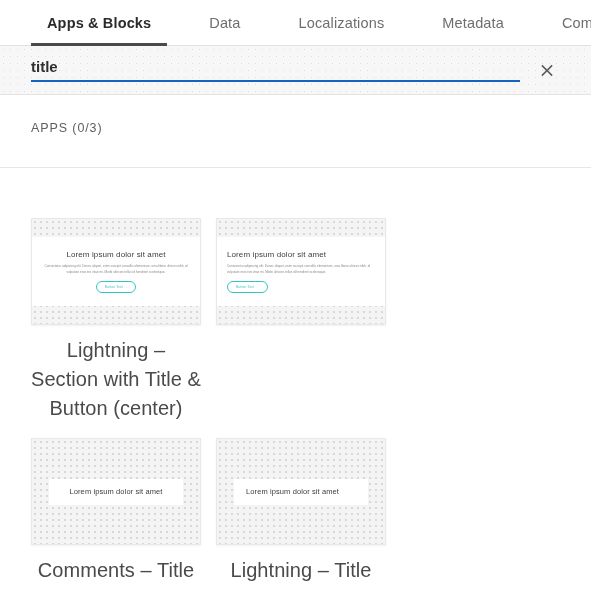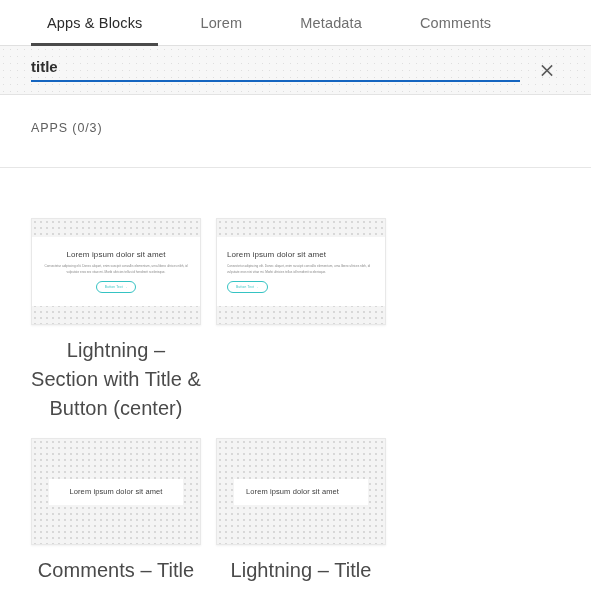--- a/index.html
+++ b/index.html
@@ -35,21 +35,21 @@
     color: #6e6e6e;
     letter-spacing: 0.15px;
     cursor: pointer;
     position: relative;
     white-space: nowrap;
     margin-right: 26px;
   }
   .tab:last-child { margin-right: 0; }
   .tab.active {
     color: #2b2b2b;
-    font-weight: normal;
+    font-weight: bold;
     justify-content: flex-end;
   }
   .tab.active::after {
     content: "";
     position: absolute;
     left: 0; right: 0; bottom: -1px;
     height: 3px;
     background: #4a4a4a;
   }
 
@@ -209,21 +209,24 @@
   }
 </style>
 </head>
 <body>
 
 <div class="tabbar">
   <div class="tab active">
     <span>Apps &amp; Blocks</span>
   </div>
   <div class="tab">
-    <span>Lorem</span>
+    <span>Data</span>
+  </div>
+  <div class="tab">
+    <span>Localizations</span>
   </div>
   <div class="tab">
     <span>Metadata</span>
   </div>
   <div class="tab">
     <span>Comments</span>
   </div>
 </div>
 
 <div class="searchwrap">

